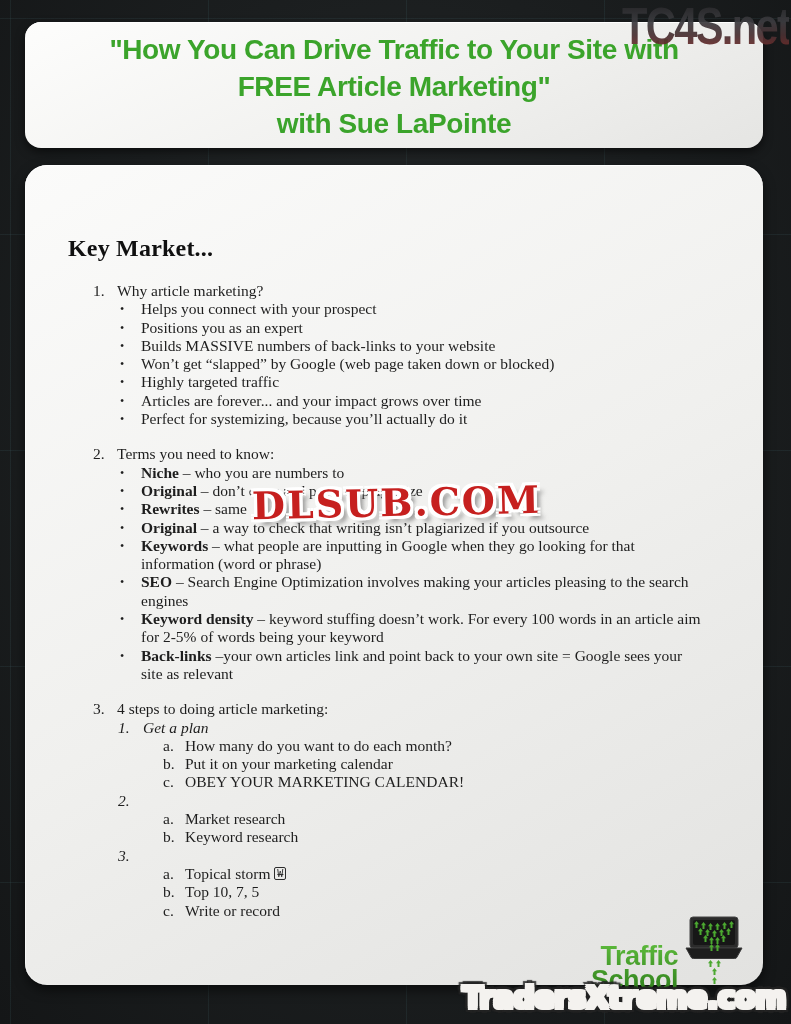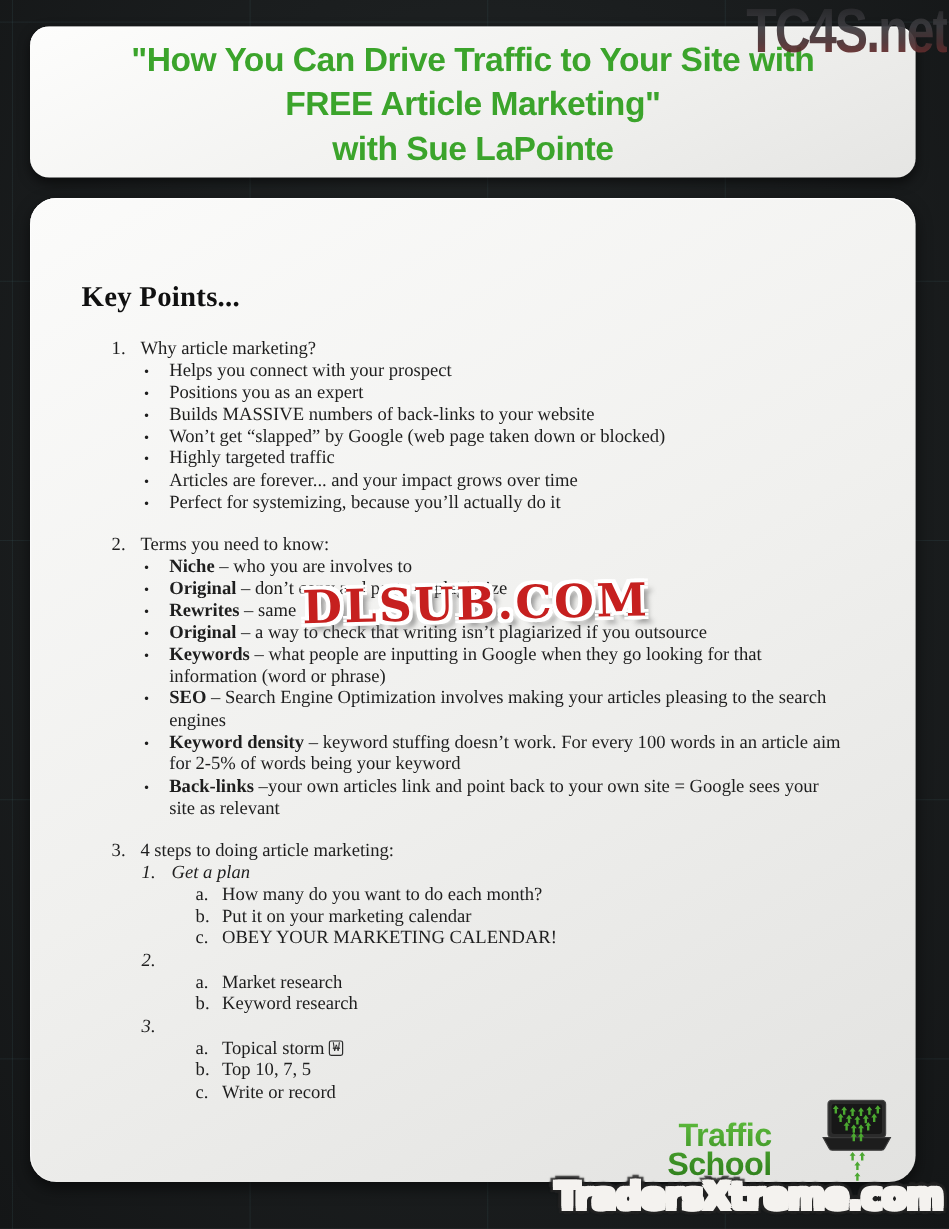--- a/index.html
+++ b/index.html
@@ -80,21 +80,21 @@
   .l2 .marker{flex:0 0 25px;margin-left:93px;font-style:italic;}
   .l2 .txt{font-style:italic;font-family:Liberation Serif, serif;}
   .l3 .marker{flex:0 0 22px;margin-left:138px;}
   .txt{flex:1;max-width:566px;}
   .wbox{
     display:inline-block;border:1px solid #2c2c2c;border-radius:2px;
     font-family:"DejaVu Sans Mono", monospace;font-size:10px;line-height:11px;
     padding:0 2px;text-decoration:line-through;position:relative;top:-2px;color:#2c2c2c;
   }
   
-  .logo{position:absolute;right:20px;top:751px;display:flex;align-items:center;z-index:5;gap:35px;}
+  .logo{position:absolute;right:20px;top:751px;display:flex;align-items:flex-end;z-index:5;}
   .logo-text{
     text-align:right;font-family:"Liberation Sans", sans-serif;font-weight:bold;
     font-size:27px;line-height:24px;letter-spacing:-0.5px;margin-top:7px;
     background:linear-gradient(180deg,#5cb93b 0%,#2f7f1c 100%);
     -webkit-background-clip:text;background-clip:text;color:transparent;
   }
   .laptop{margin-left:7px;}
 </style>
 </head>
 <body>
@@ -106,21 +106,21 @@
   <div class="header-box">
     <div class="title">
       <div>"How You Can Drive Traffic to Your Site with</div>
       <div>FREE Article Marketing"</div>
       <div>with Sue LaPointe</div>
     </div>
   </div>
 
   <div class="main-box">
     <div class="content">
-      <div class="heading">Key Points...</div>
+      <div class="heading">Key Market...</div>
 
       <div class="sec">
         <div class="row l1">
           <span class="marker">1.</span>
           <span class="txt">Why article marketing?</span>
         </div>
         <div class="row bul">
             <span class="marker">•</span>
             <span class="txt">Helps you connect with your prospect</span>
           </div>
@@ -150,21 +150,21 @@
           </div>
       </div>
 
       <div class="sec">
         <div class="row l1">
           <span class="marker">2.</span>
           <span class="txt">Terms you need to know:</span>
         </div>
         <div class="row bul">
             <span class="marker">•</span>
-            <span class="txt"><b>Niche</b> <span>– who you are involves to</span></span>
+            <span class="txt"><b>Niche</b> <span>– who you are numbers to</span></span>
           </div>
         <div class="row bul">
             <span class="marker">•</span>
             <span class="txt"><b>Original</b> <span>– don’t copy and paste or plagiarize</span></span>
           </div>
         <div class="row bul">
             <span class="marker">•</span>
             <span class="txt"><b>Rewrites</b> <span>– same</span></span>
           </div>
         <div class="row bul">

